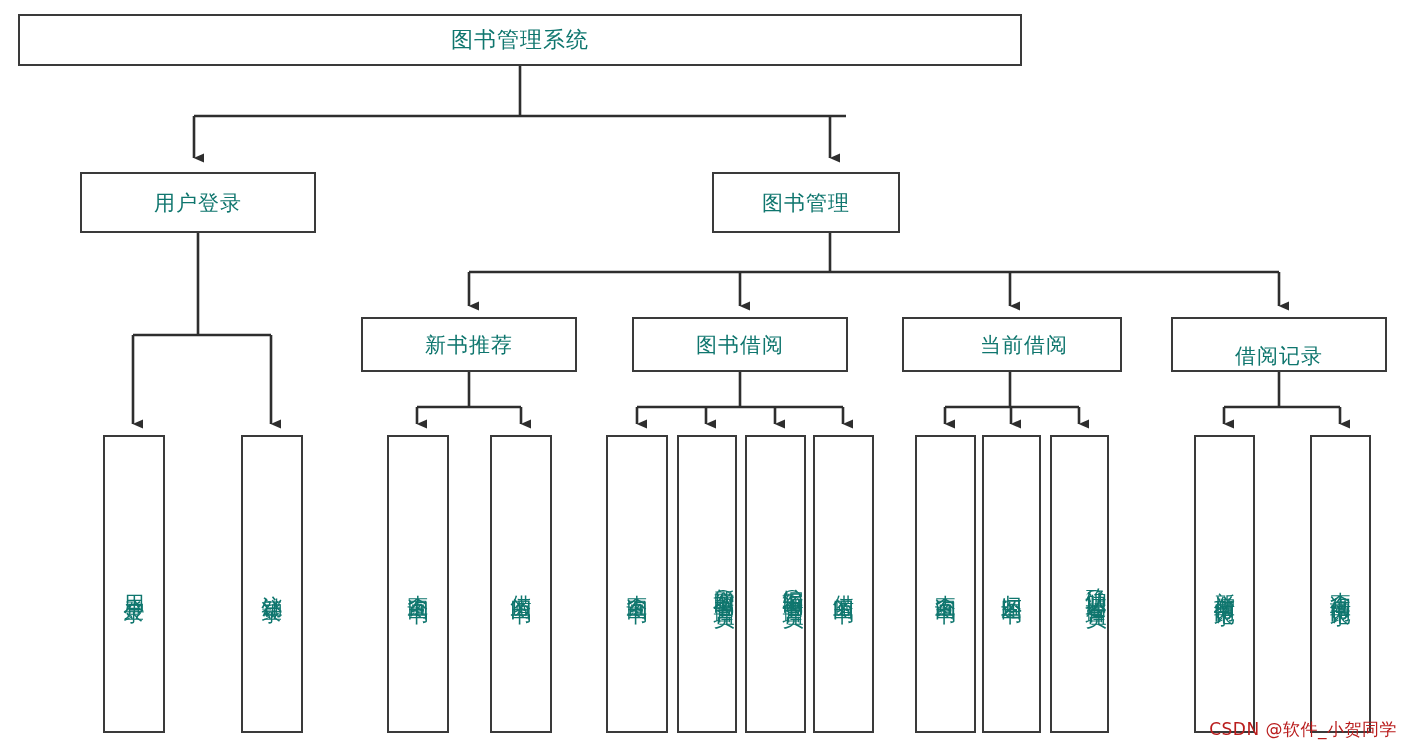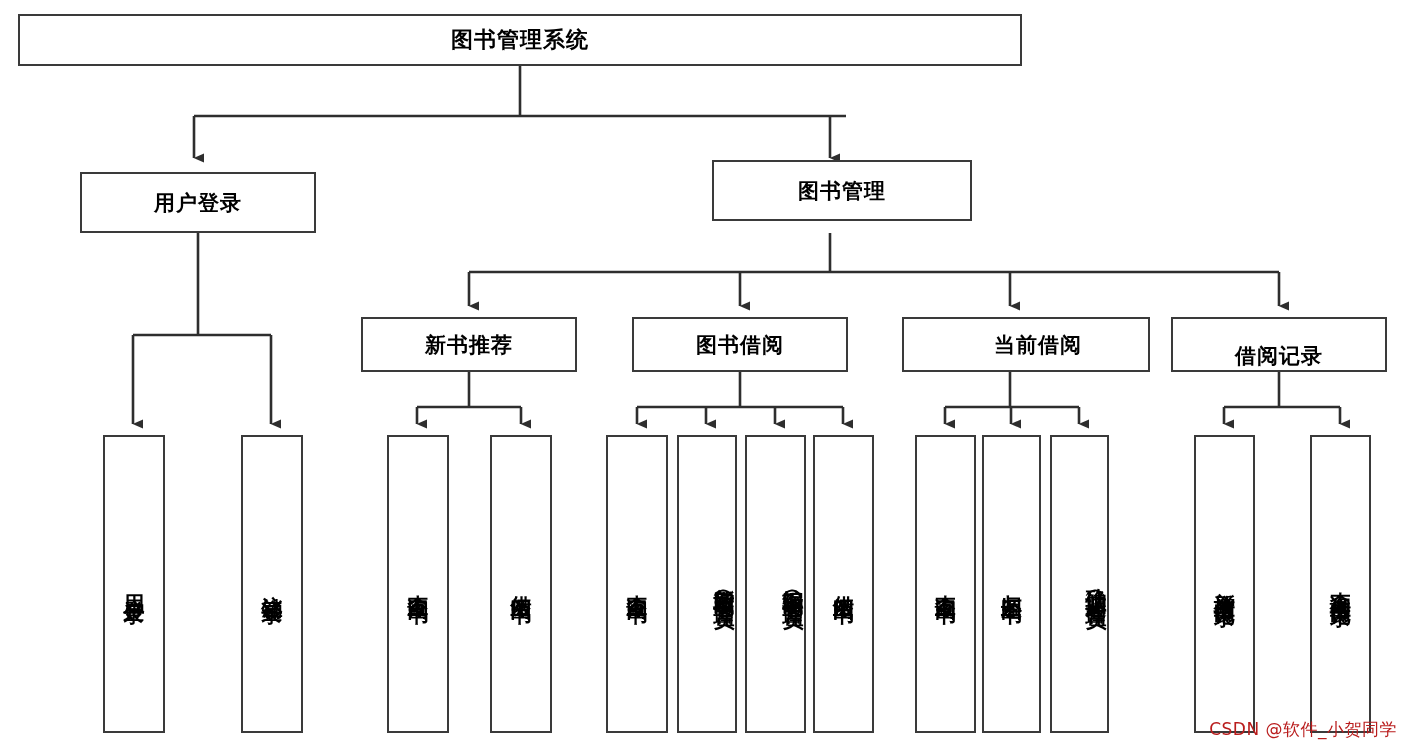--- a/index.html
+++ b/index.html
@@ -1,21 +1,21 @@
 <!DOCTYPE html>
 <html><head>
 <meta charset="utf-8">
 <title>图书管理系统 结构图</title>
 <style>
   html,body{margin:0;padding:0;background:#ffffff;}
   body{font-family:"DejaVu Sans","Liberation Sans",sans-serif;}
   #canvas{position:relative;width:1405px;height:747px;background:#ffffff;overflow:hidden;}
   #wires{position:absolute;left:0;top:0;width:1405px;height:747px;}
   .node{position:absolute;box-sizing:border-box;border:2.5px solid #3a3a3a;background:#ffffff;
-        display:flex;align-items:center;justify-content:center;color:#000000;font-weight:bold;}
+        display:flex;align-items:center;justify-content:center;color:#0f766e;}
   .node.h{font-size:21px;letter-spacing:1px;}
   .node.root{font-size:22px;}
   .node.v{writing-mode:vertical-rl;text-orientation:upright;font-size:21px;
           letter-spacing:3px;line-height:1.05;padding:6px 0;align-items:flex-start;justify-content:center;}
   .node.v.top{align-items:flex-start;}
   .node.v.mid{align-items:center;}
   .wm{position:absolute;right:8px;bottom:6px;font-size:17px;color:#b91c1c;
       letter-spacing:0.5px;white-space:nowrap;}
 </style>
 </head>
@@ -73,31 +73,31 @@
     </g>
   </svg>
 
   <div class="node h root" style="left:18px;top:14px;width:1004px;height:52px;">
     <span>图书管理系统</span>
   </div>
 
   <div class="node h" style="left:80px;top:172px;width:236px;height:61px;">
     <span>用户登录</span>
   </div>
-  <div class="node h" style="left:712px;top:160px;width:260px;height:61px;">
+  <div class="node h" style="left:712px;top:172px;width:188px;height:61px;">
     <span>图书管理</span>
   </div>
 
   <div class="node h" style="left:361px;top:317px;width:216px;height:55px;">
     <span>新书推荐</span>
   </div>
   <div class="node h" style="left:632px;top:317px;width:216px;height:55px;">
     <span>图书借阅</span>
   </div>
-  <div class="node h" style="left:902px;top:317px;width:248px;height:55px;padding-left:24px;">
+  <div class="node h" style="left:902px;top:317px;width:220px;height:55px;padding-left:24px;">
     <span>当前借阅</span>
   </div>
   <div class="node h" style="left:1171px;top:317px;width:216px;height:55px;align-items:flex-end;">
     <span>借阅记录</span>
   </div>
 
   <div class="node v mid" style="left:103px;top:435px;width:62px;height:298px;">
     <span>用户登录</span>
   </div>
   <div class="node v mid" style="left:241px;top:435px;width:62px;height:298px;">

